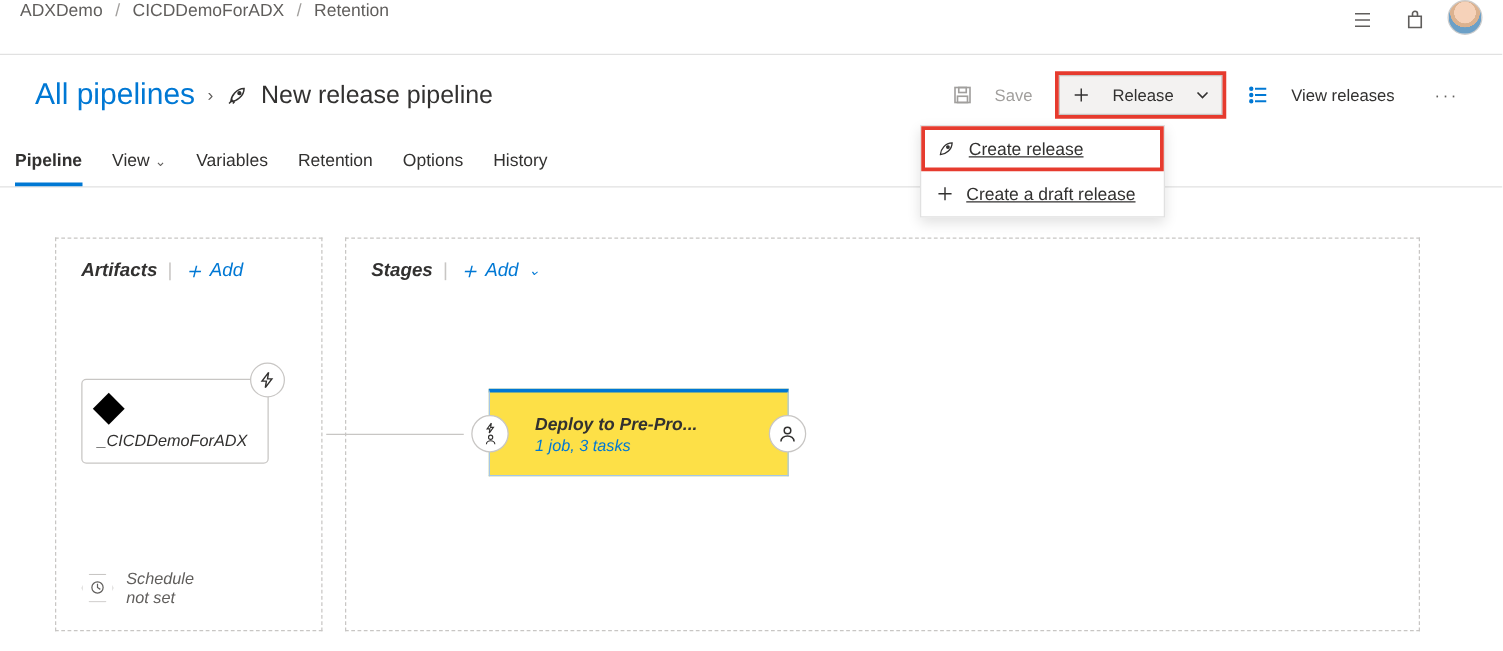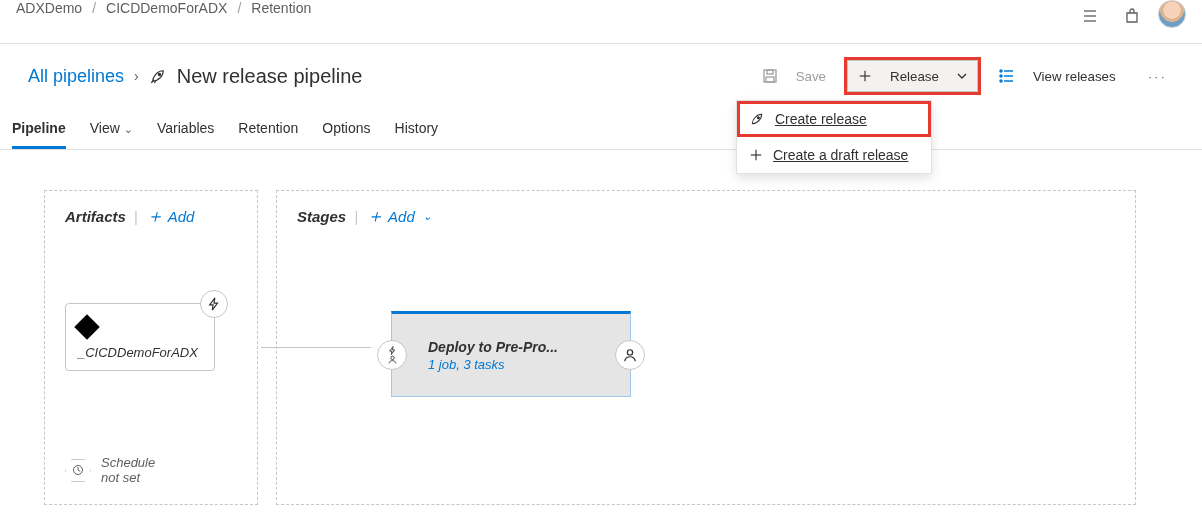--- a/index.html
+++ b/index.html
@@ -46,21 +46,21 @@
     width: 28px; height: 28px;
     border-radius: 50%;
     background: radial-gradient(circle at 50% 35%, #f6d2b9 0 40%, #dcb28f 41% 55%, #6ca0c7 56% 100%);
     border: 1px solid #ccc;
   }
   .header-row {
     display: flex; align-items: center;
     padding: 16px 24px 0 28px;
     gap: 10px;
   }
-  .hdr-link { color: #0078d4; font-size: 18px; }
+  .hdr-link { color: #0078d4; font-size: 24px; }
   .hdr-caret { color: #605e5c; }
   .rocket-icon { color: #323130; }
   .hdr-title { font-size: 20px; color: #323130; }
   .hdr-spacer { flex: 1; }
   .tool-btn {
     display: inline-flex; align-items: center;
     gap: 18px;
     padding: 6px 10px;
     color: #323130;
     cursor: pointer;
@@ -186,24 +186,24 @@
     border: 1px solid #c8c6c4;
     display: flex; align-items: center; justify-content: center;
     clip-path: polygon(25% 0, 75% 0, 100% 50%, 75% 100%, 25% 100%, 0 50%);
   }
   .sched-text { line-height: 1.2; width: 70px; }
 
   .stage-card {
     margin-top: 86px;
     margin-left: 94px;
     width: 240px;
-    height: 86px;
+    height: 70px;
     border: 1px solid #a3c7e8;
     border-top: 3px solid #0078d4;
-    background: #e5e5e5;
+    background: #fde047;
     display: flex; align-items: center;
     position: relative;
     padding: 0 32px 0 36px;
   }
   .stage-badge-left, .stage-badge-right {
     position: absolute;
     width: 30px; height: 30px;
     background: #fff;
     border: 1px solid #c8c6c4;
     border-radius: 50%;

